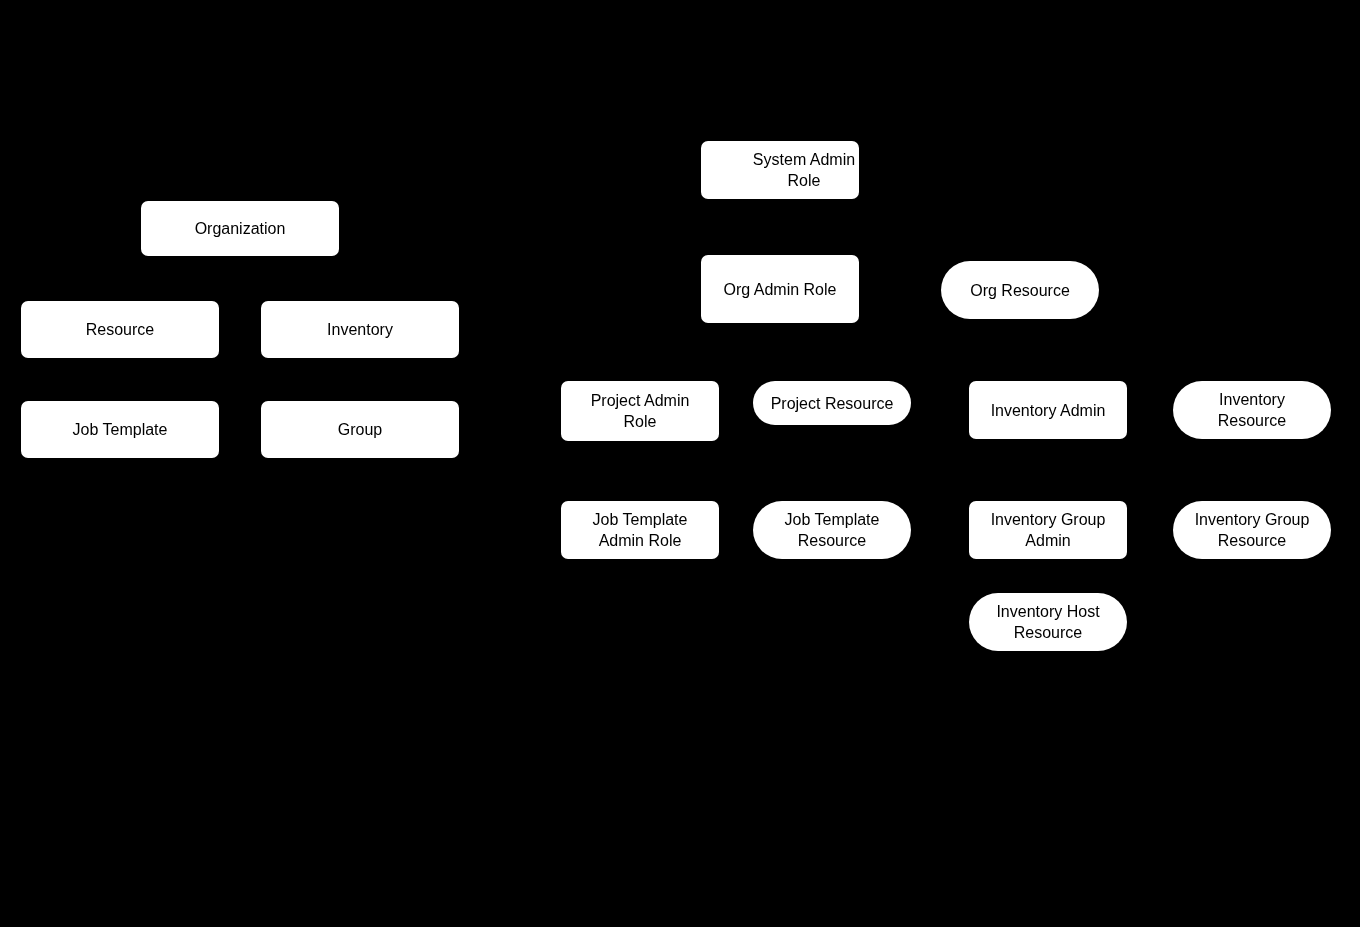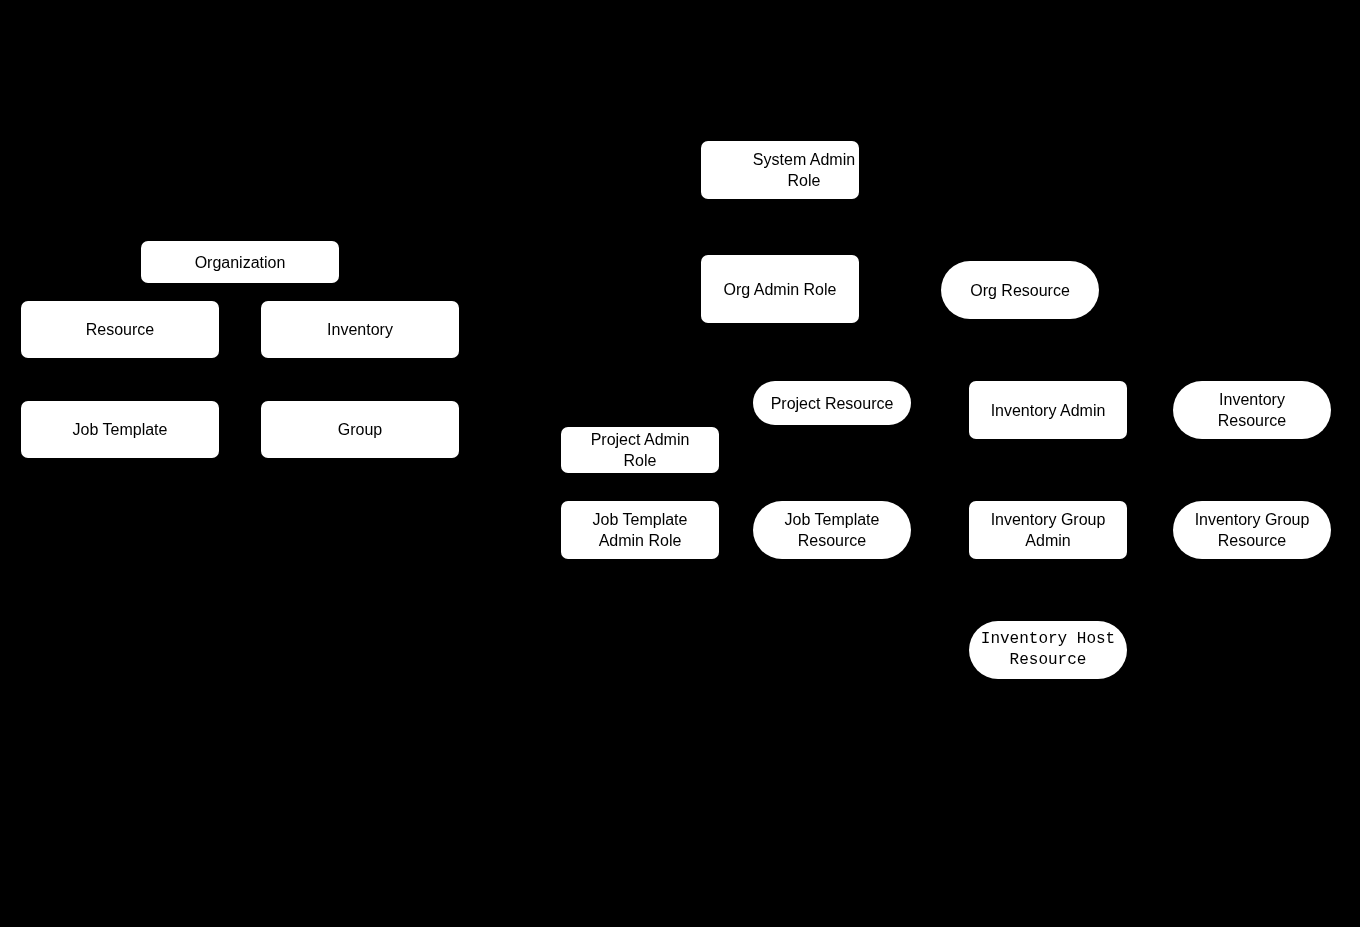--- a/index.html
+++ b/index.html
@@ -33,39 +33,39 @@
   }
   .node.pill {
     border-radius: 29px;
   }
 </style>
 </head>
 <body>
 
 <div class="canvas">
 
-  <div class="node rect" style="left:141px; top:201px; width:198px; height:42px;margin-top:40px;">Organization</div>
+  <div class="node rect" style="left:141px; top:201px; width:198px; height:55px;">Organization</div>
 
   <div class="node rect" style="left:21px; top:301px; width:198px; height:57px;">Resource</div>
 
   <div class="node rect" style="left:261px; top:301px; width:198px; height:57px;">Inventory</div>
 
   <div class="node rect" style="left:21px; top:401px; width:198px; height:57px;">Job Template</div>
 
   <div class="node rect" style="left:261px; top:401px; width:198px; height:57px;">Group</div>
 
 
   <div class="node rect" style="left:701px; top:141px; width:158px; height:58px;padding-left:48px;">System Admin
 Role</div>
 
   <div class="node rect" style="left:701px; top:255px; width:158px; height:68px;">Org Admin Role</div>
 
   <div class="node pill" style="left:941px; top:261px; width:158px; height:58px;">Org Resource</div>
 
-  <div class="node rect" style="left:561px; top:381px; width:158px; height:46px;margin-top:46px;">Project Admin
+  <div class="node rect" style="left:561px; top:381px; width:158px; height:60px;">Project Admin
 Role</div>
 
   <div class="node pill" style="left:753px; top:381px; width:158px; height:44px;">Project Resource</div>
 
   <div class="node rect" style="left:969px; top:381px; width:158px; height:58px;">Inventory Admin</div>
 
   <div class="node pill" style="left:1173px; top:381px; width:158px; height:58px;">Inventory
 Resource</div>
 
   <div class="node rect" style="left:561px; top:501px; width:158px; height:58px;">Job Template
@@ -73,16 +73,16 @@
 
   <div class="node pill" style="left:753px; top:501px; width:158px; height:58px;">Job Template
 Resource</div>
 
   <div class="node rect" style="left:969px; top:501px; width:158px; height:58px;">Inventory Group
 Admin</div>
 
   <div class="node pill" style="left:1173px; top:501px; width:158px; height:58px;">Inventory Group
 Resource</div>
 
-  <div class="node pill" style="left:969px; top:621px; width:158px; height:58px;font-family:Liberation Mono, monospace;">Inventory Host
+  <div class="node pill" style="left:969px; top:593px; width:158px; height:58px;">Inventory Host
 Resource</div>
 
 </div>
 
 </body></html>

